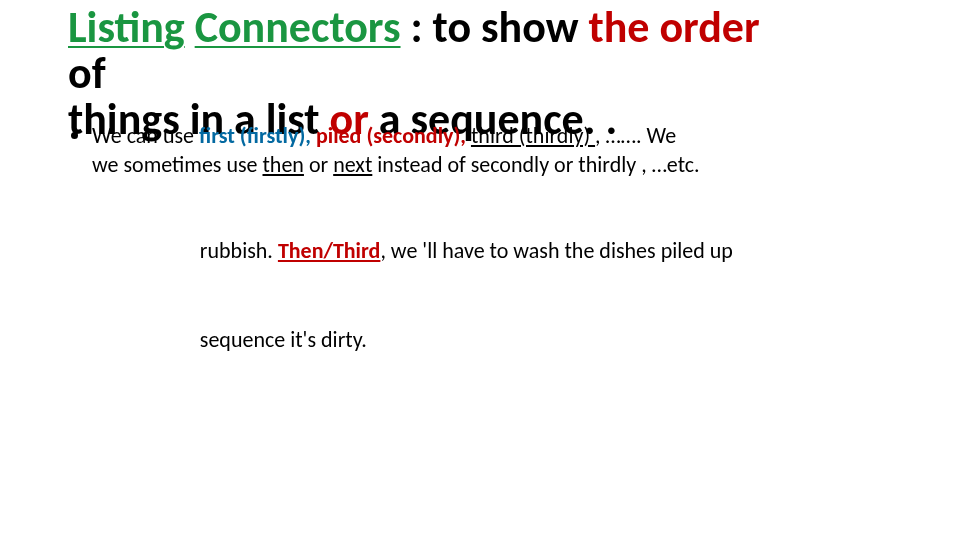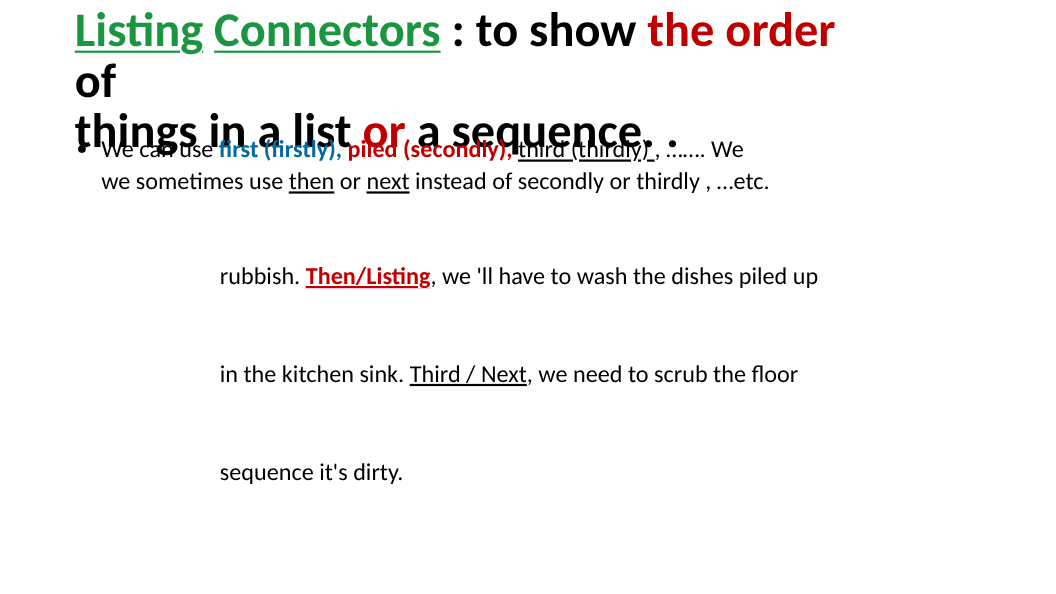--- a/index.html
+++ b/index.html
@@ -91,24 +91,21 @@
         <span>we sometimes use </span>
         <span class="b u">then</span>
         <span> or </span>
         <span class="b u">next</span>
         <span> instead of secondly or thirdly , …etc.</span>
       </li>
     </ul>
 
     <div class="ex-block">
       <div class="ex-line ex-indent">
-        <span>rubbish. </span><span class="red u">Then/Listing</span><span>, we 'll have to wash the dishes piled up</span>
-      </div>
-      <div class="ex-line ex-indent">
-        <span>in the kitchen sink. </span><span class="b u">Third / Next</span><span>, we need to scrub the floor</span>
+        <span>rubbish. </span><span class="red u">Then/Third</span><span>, we 'll have to wash the dishes piled up</span>
       </div>
       <div class="ex-line ex-indent">
         <span>sequence it's dirty.</span>
       </div>
 
     </div>
   </div>
 
 </div>
 

